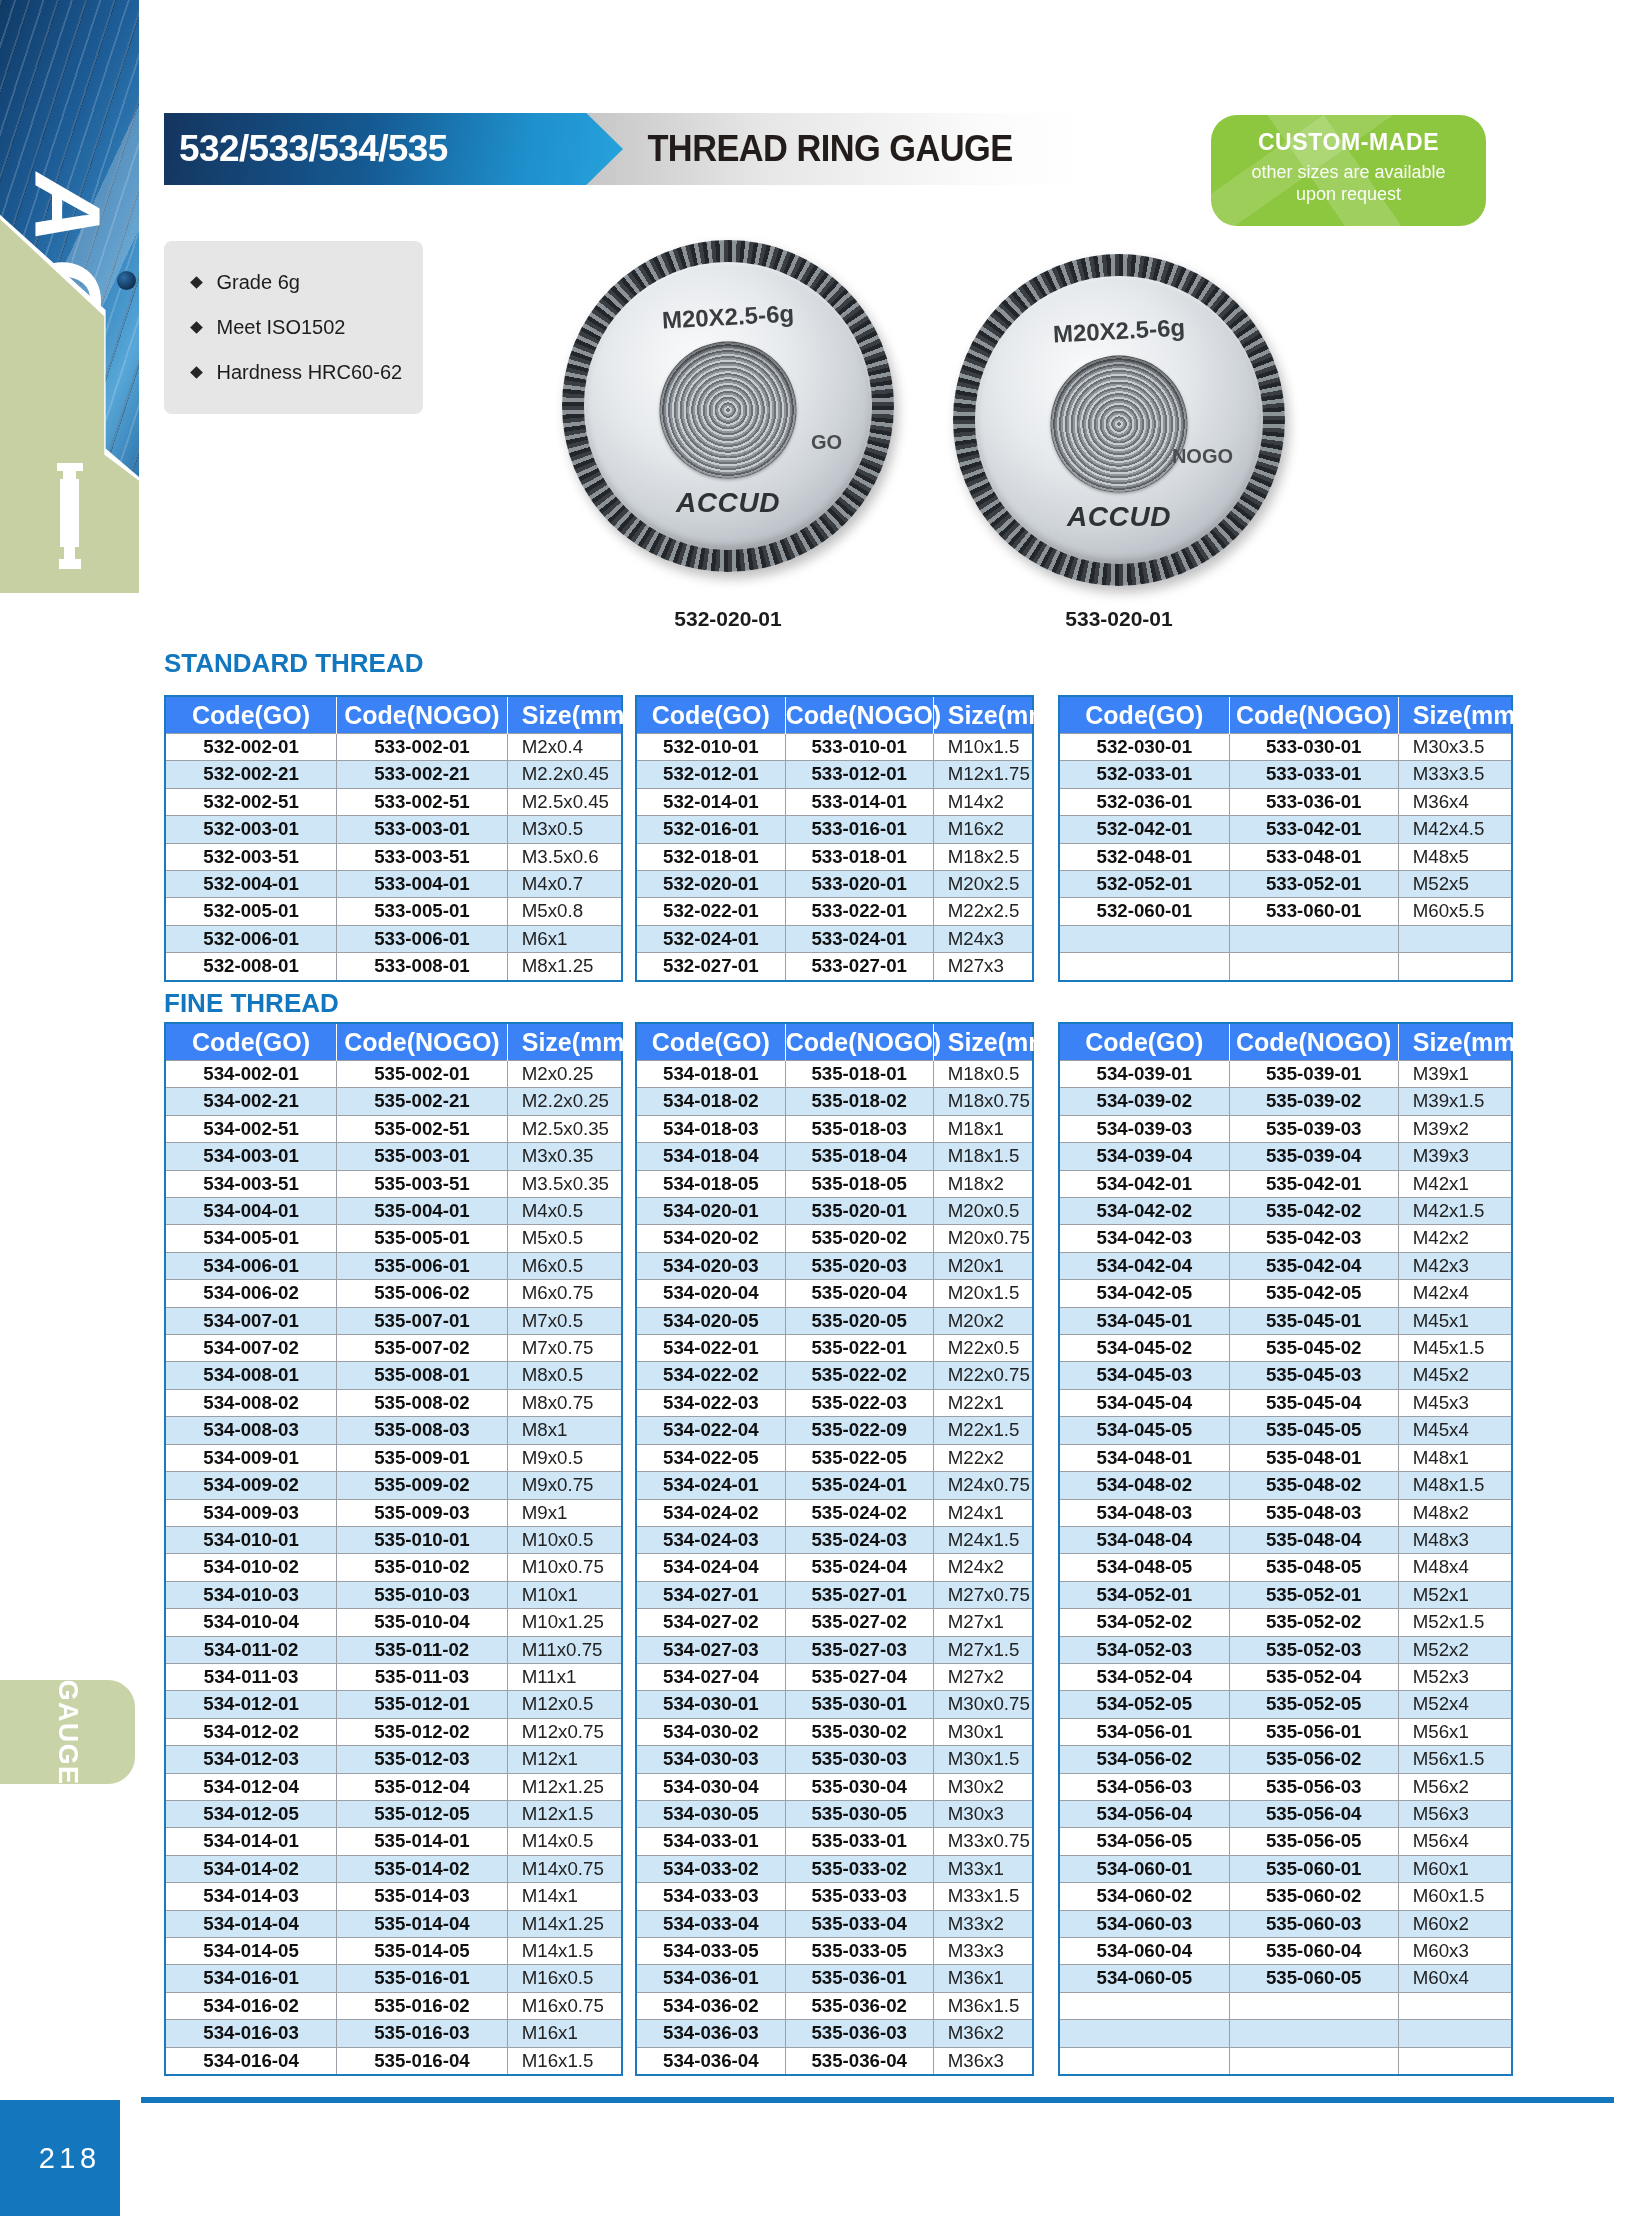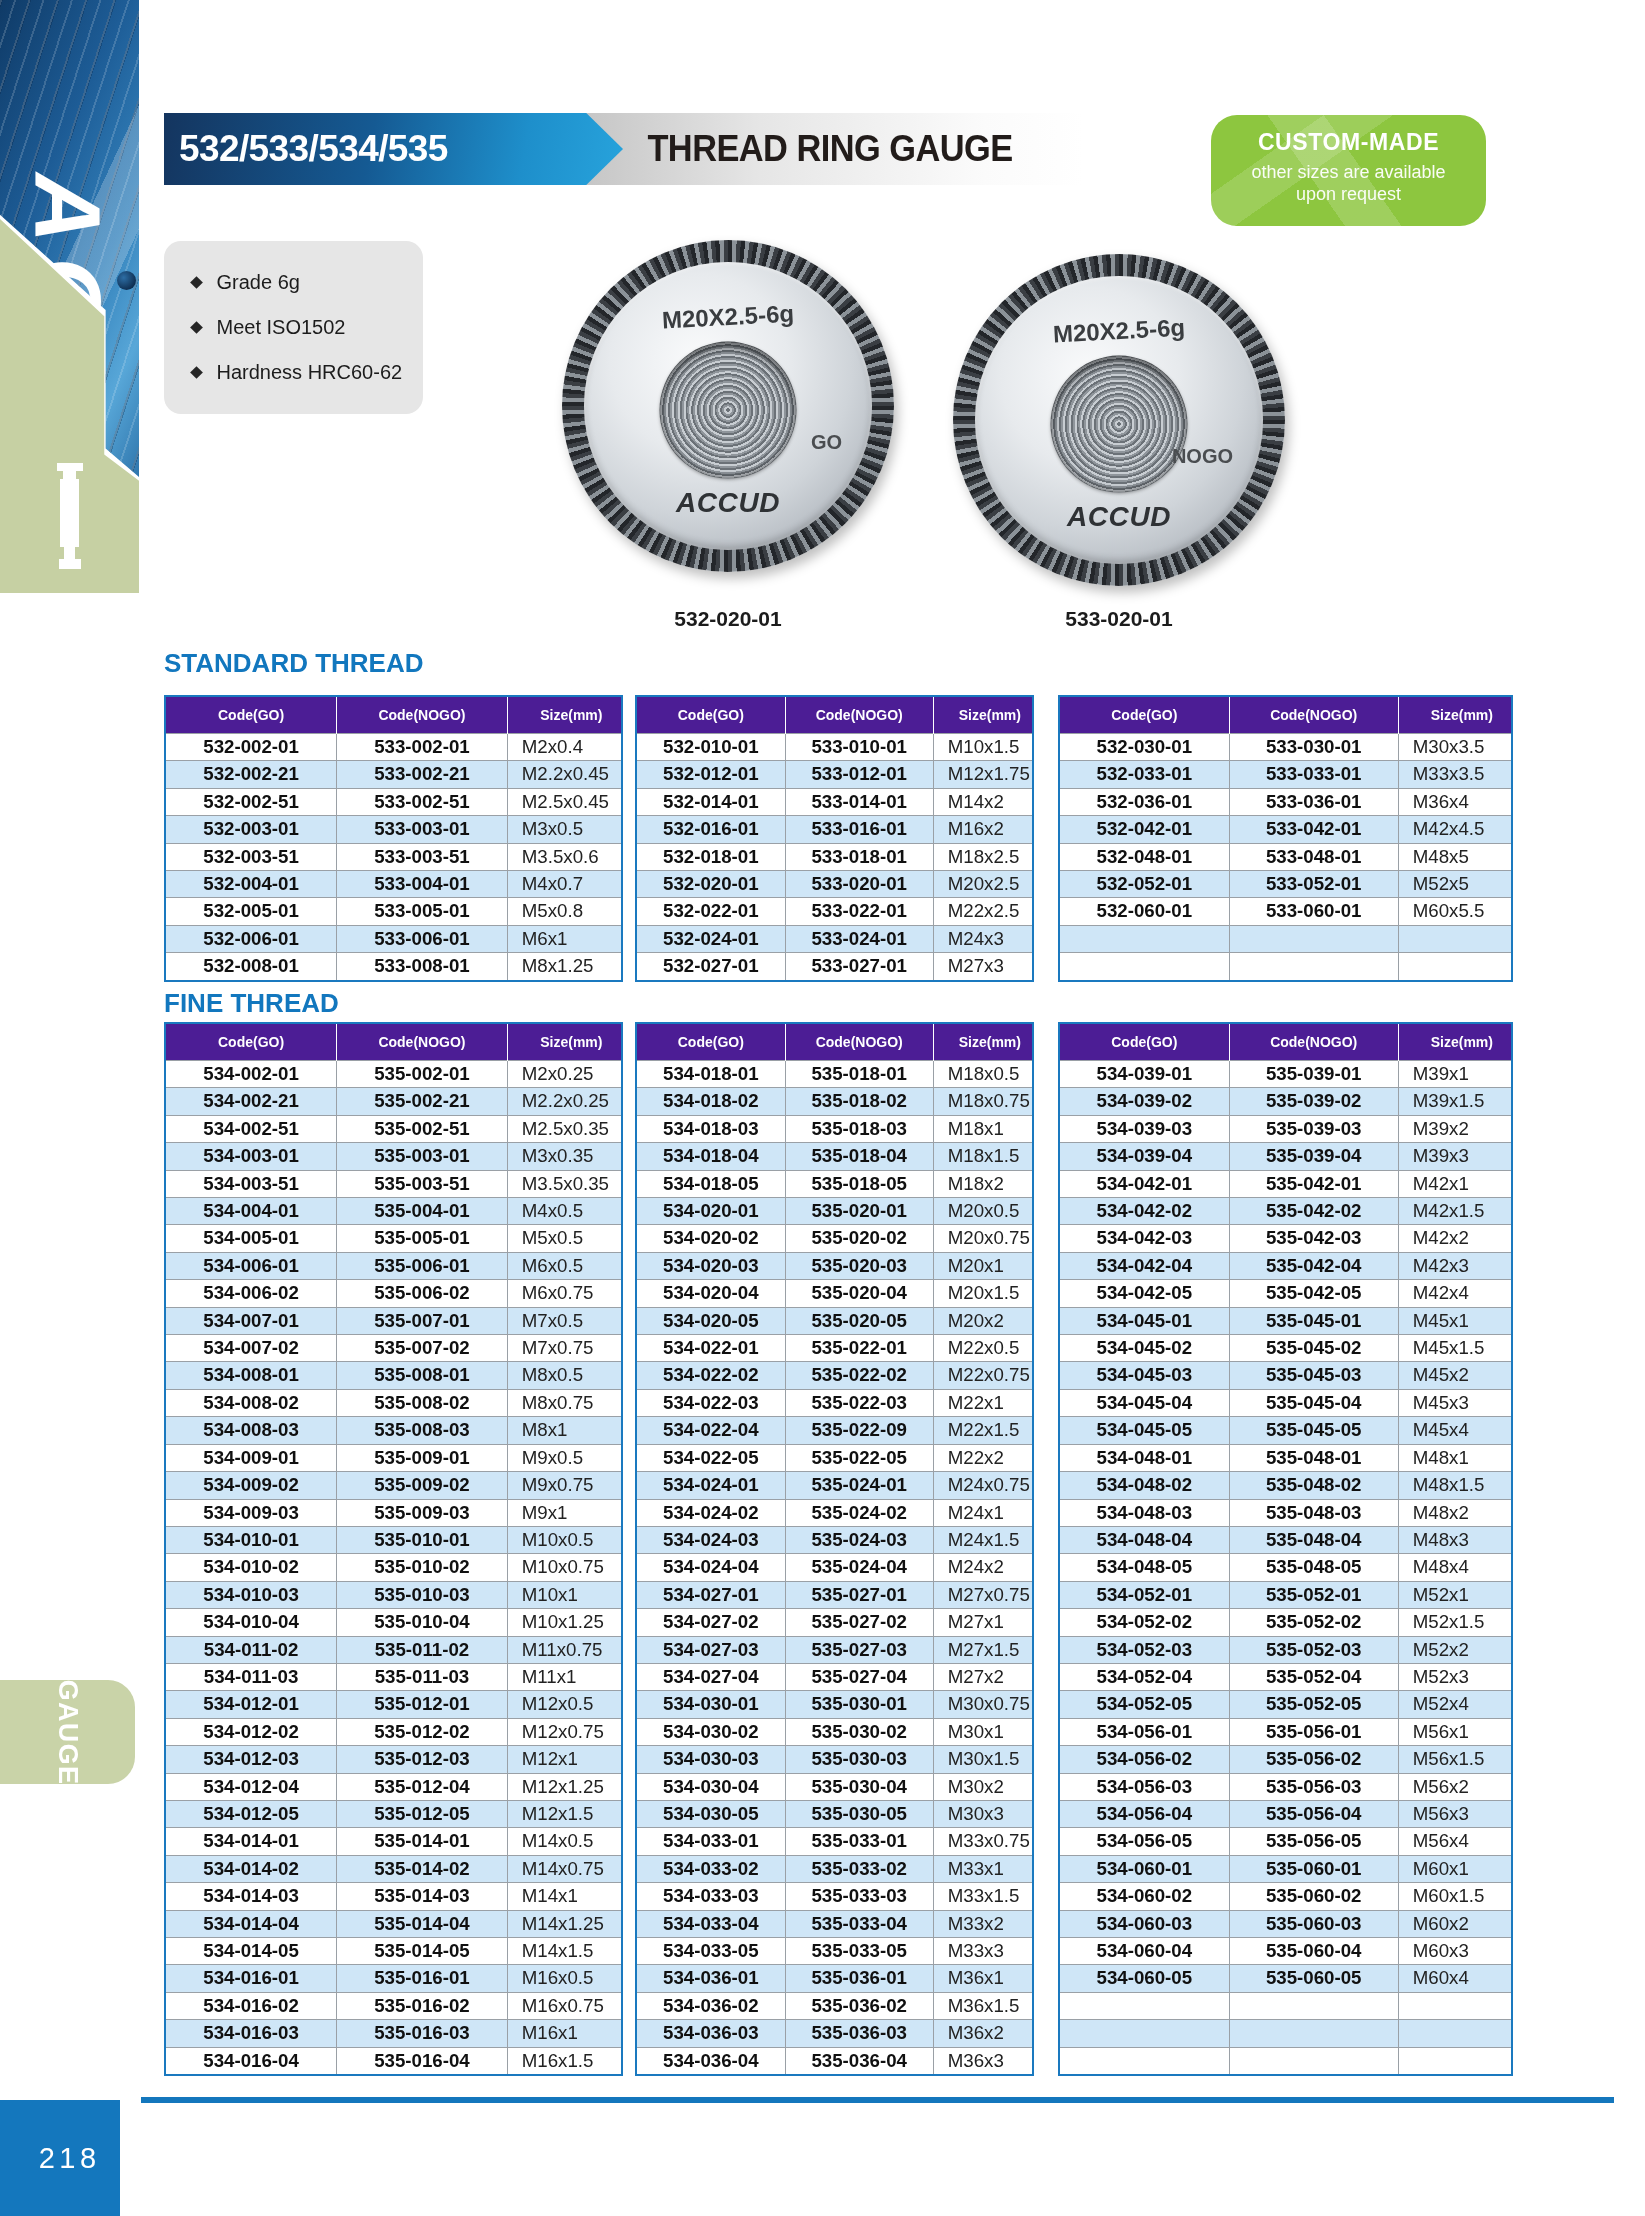--- a/index.html
+++ b/index.html
@@ -56,21 +56,21 @@
   .badge::before{content:"";position:absolute;inset:0;
     background:
       linear-gradient(55deg, transparent 38%, rgba(255,255,255,.16) 38% 54%, transparent 54%),
       linear-gradient(-35deg, transparent 58%, rgba(255,255,255,.14) 58% 74%, transparent 74%);}
   .badge-title{position:relative;margin-top:14px;font-size:23px;font-weight:bold;letter-spacing:0.6px;}
   .badge-line{position:relative;font-size:18px;line-height:22px;color:rgba(255,255,255,.95);}
   .badge-line:nth-of-type(2){margin-top:5.2px;}
 
   
   .features{position:absolute;left:164px;top:241px;width:259px;height:173px;background:#e6e6e6;
-    border-radius:17px;box-sizing:border-box;padding:30px 0 0 28px;}
+    border-radius:8px;box-sizing:border-box;padding:30px 0 0 28px;}
   .feature{display:flex;align-items:center;margin-bottom:22px;}
   .diamond{width:9px;height:9px;background:#262626;transform:rotate(45deg);margin-right:15.5px;flex:none;}
   .feature span.ftext{font-size:20px;color:#1c1c1c;}
 
   
   .ring{position:absolute;width:332px;height:332px;border-radius:50%;
     background:repeating-conic-gradient(from 0deg,#23262a 0 1.5deg,#8b9298 1.5deg 3deg,#3a3e43 3deg 4.5deg);
     box-shadow:3.9px 6.4px 11.6px rgba(0,0,0,.25);}
   .ring-face{position:absolute;inset:22px;border-radius:50%;
     background:radial-gradient(circle at 40% 35%,#fafbfc,#e7eaed 35%,#cfd4d9 60%,#aeb4bb 85%,#959ba2 100%);
@@ -85,21 +85,21 @@
   .ring-brand{position:absolute;bottom:31px;width:100%;text-align:center;font-size:28px;
     font-weight:900;font-style:italic;color:#2f3235;letter-spacing:0.6px;}
   .product-code{position:absolute;width:332px;text-align:center;top:607px;font-size:21px;
     font-weight:bold;color:#1c1c1c;}
 
   
   .sec-title{position:absolute;font-size:26px;font-weight:bold;color:#1277be;letter-spacing:0;}
   .tbl{position:absolute;border:2.6px solid #1a79bf;background:#fff;box-sizing:border-box;}
   table{border-collapse:collapse;table-layout:fixed;width:100%;}
   col.c1,col.c2{width:37.5%;} col.c3{width:25%;}
-  th{background:#4c1d95;color:#fff;font-size:14px;font-weight:bold;height:36px;line-height:36px;
+  th{background:#3b82f6;color:#fff;font-size:25px;font-weight:bold;height:36px;line-height:36px;
      border-left:1.3px solid #fff;padding:0;}
   th:first-child{border-left:none;}
   th.size{text-align:center;padding-left:14px;}
   td{height:26.4px;line-height:26.4px;font-size:18.7px;padding:0;
      border-top:0.6px solid #9aa0a6;border-left:0.6px solid #9aa0a6;overflow:hidden;white-space:nowrap;}
   td:first-child{border-left:none;}
   td.code{font-weight:bold;text-align:center;color:#101010;}
   td.size{text-align:left;padding-left:14px;color:#222;}
   tbody tr:nth-child(odd){background:#ffffff;}
   tbody tr:nth-child(even){background:#cfe6f7;}

